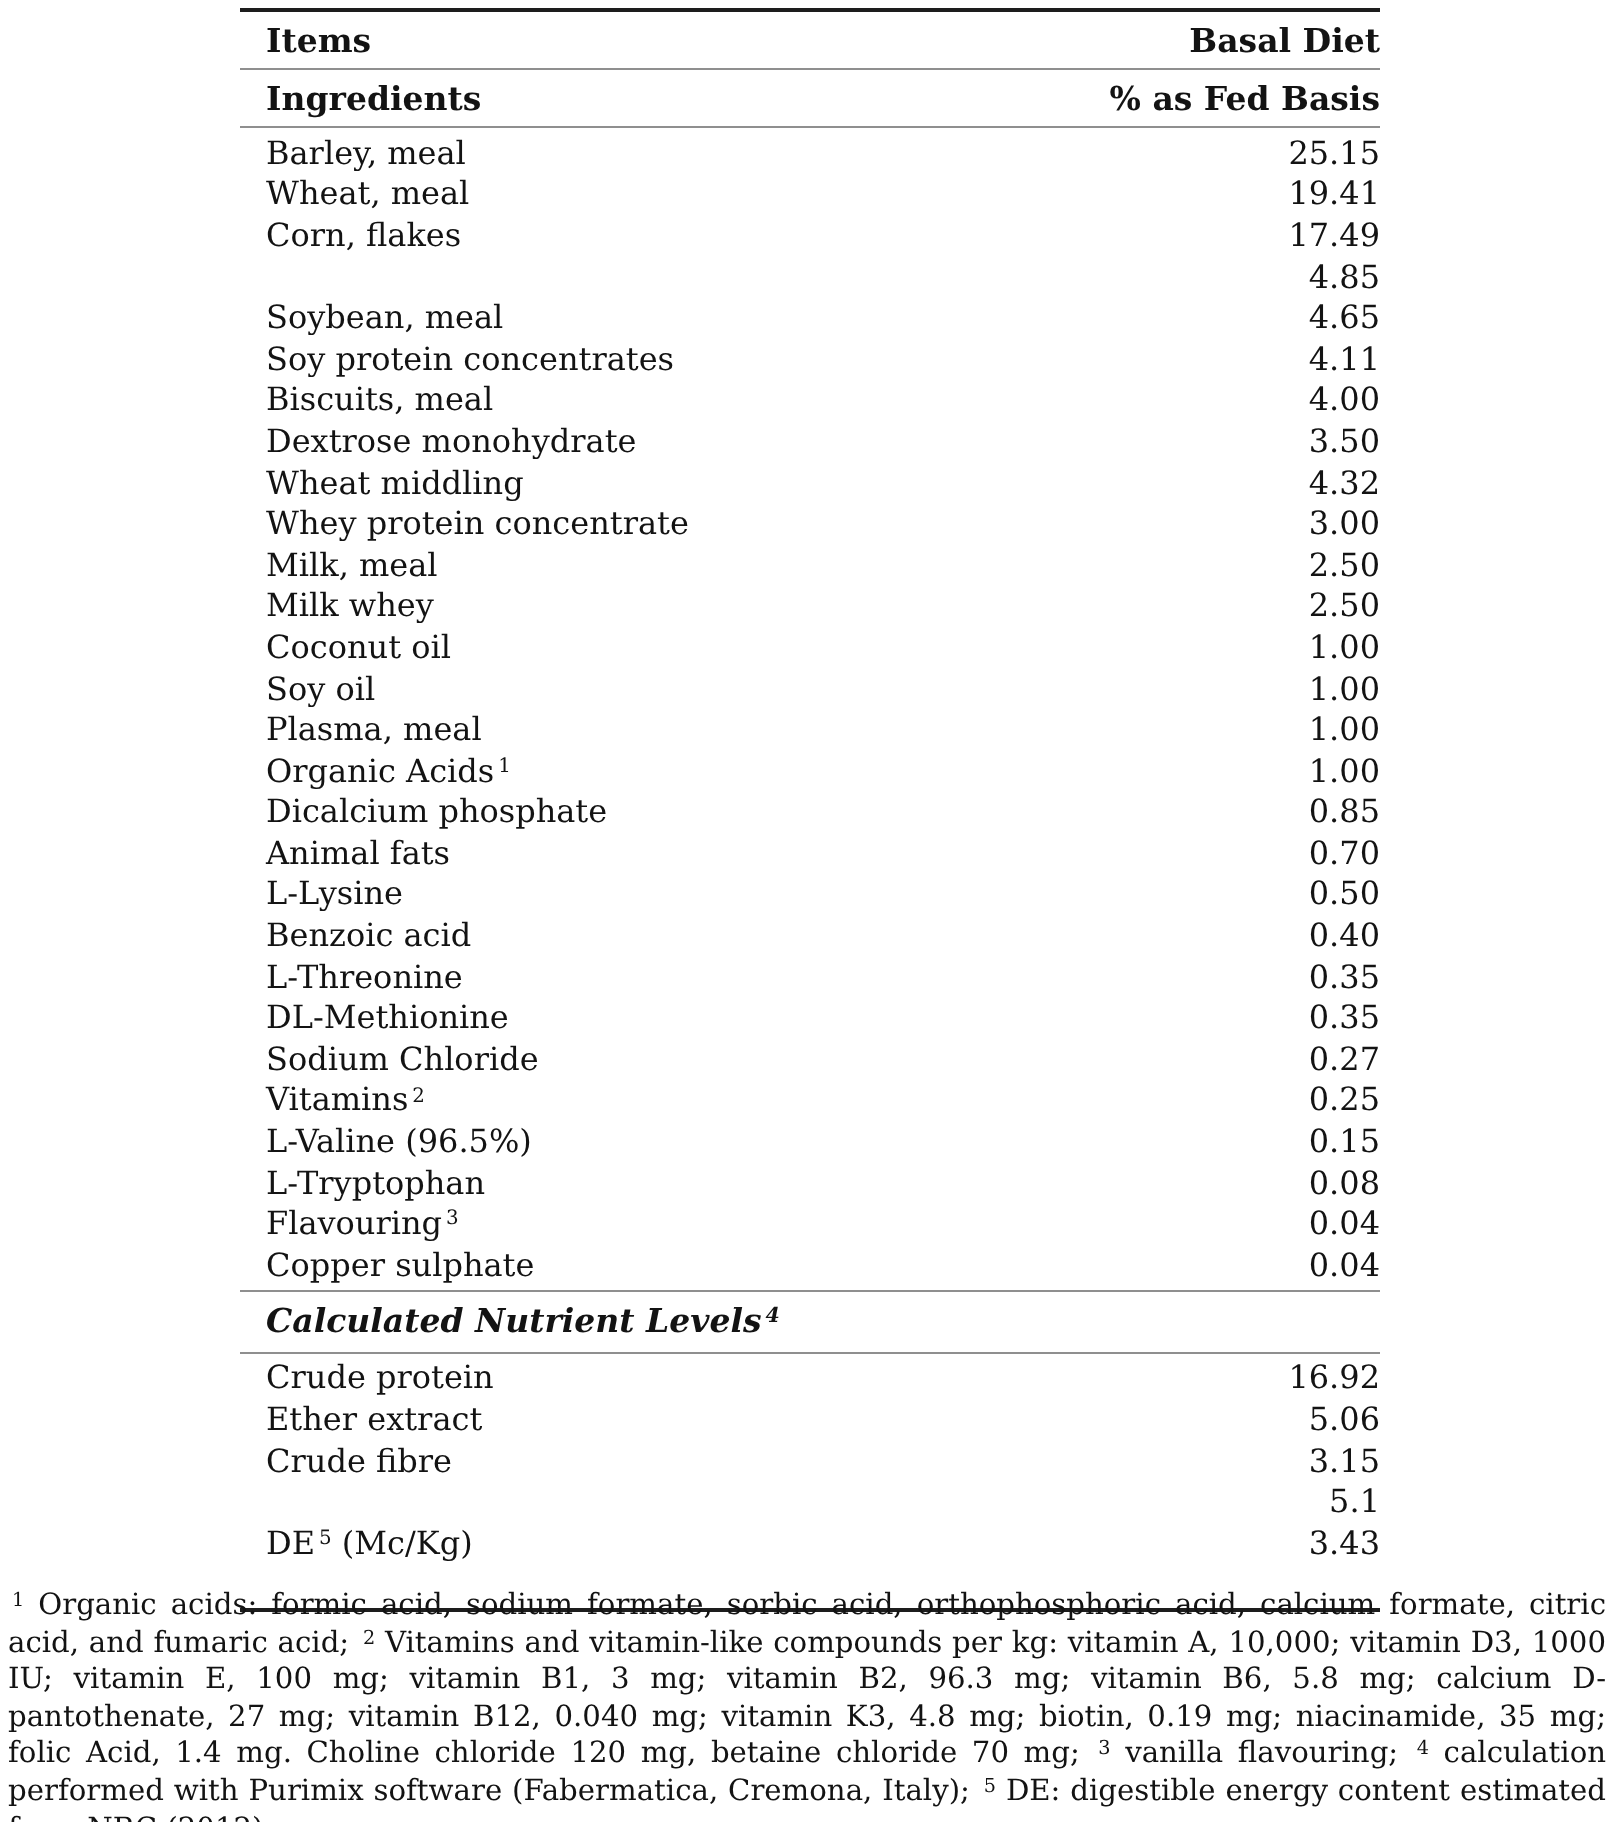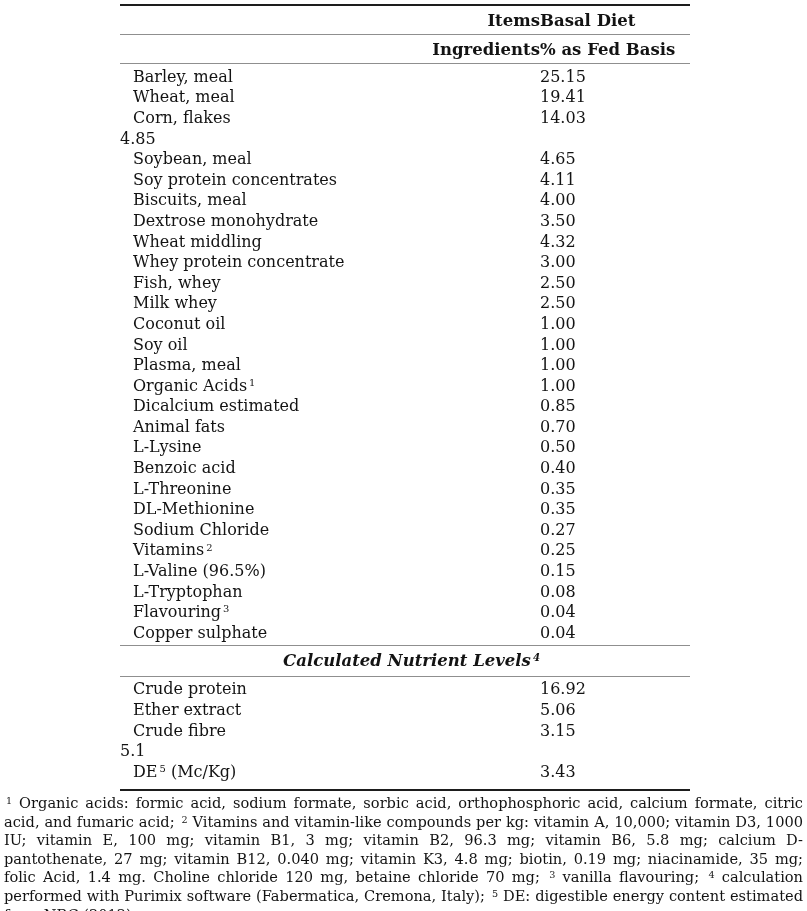--- a/index.html
+++ b/index.html
@@ -47,40 +47,40 @@
     align-items: center;
     height: 30px;
     font-weight: bold;
     font-size: 16.5px;
     font-style: italic;
   }
   .rows-block {
     padding: 2px 0;
   }
   .rows-block.nutrients {
-    padding-bottom: 7px;
+    padding-bottom: 22px;
   }
   .trow {
     display: flex;
     align-items: center;
     height: 20.6px;
     font-size: 16px;
   }
   .c-name {
     padding-left: 13px;
     flex: 0 0 407px;
     white-space: nowrap;
   }
   .c-val {
     flex: 1;
     white-space: nowrap;
+    text-align: right;
   }
   .hrow .c-name, .srow .c-name {
     padding-left: 13px;
-    text-align: right;
   }
   sup {
     font-size: 0.62em;
     line-height: 0;
     position: relative;
     top: -0.48em;
     vertical-align: baseline;
     padding-left: 2px;
   }
   .footnote {
@@ -125,21 +125,21 @@
         <div class="trow">
           <span class="c-name">Barley, meal</span>
           <span class="c-val">25.15</span>
         </div>
         <div class="trow">
           <span class="c-name">Wheat, meal</span>
           <span class="c-val">19.41</span>
         </div>
         <div class="trow">
           <span class="c-name">Corn, flakes</span>
-          <span class="c-val">14.03</span>
+          <span class="c-val">17.49</span>
         </div>
         <div class="trow">
           <span class="c-val">4.85</span>
         </div>
         <div class="trow">
           <span class="c-name">Soybean, meal</span>
           <span class="c-val">4.65</span>
         </div>
         <div class="trow">
           <span class="c-name">Soy protein concentrates</span>
@@ -155,21 +155,21 @@
         </div>
         <div class="trow">
           <span class="c-name">Wheat middling</span>
           <span class="c-val">4.32</span>
         </div>
         <div class="trow">
           <span class="c-name">Whey protein concentrate</span>
           <span class="c-val">3.00</span>
         </div>
         <div class="trow">
-          <span class="c-name">Fish, whey</span>
+          <span class="c-name">Milk, meal</span>
           <span class="c-val">2.50</span>
         </div>
         <div class="trow">
           <span class="c-name">Milk whey</span>
           <span class="c-val">2.50</span>
         </div>
         <div class="trow">
           <span class="c-name">Coconut oil</span>
           <span class="c-val">1.00</span>
         </div>
@@ -179,21 +179,21 @@
         </div>
         <div class="trow">
           <span class="c-name">Plasma, meal</span>
           <span class="c-val">1.00</span>
         </div>
         <div class="trow">
           <span class="c-name">Organic Acids<sup>1</sup></span>
           <span class="c-val">1.00</span>
         </div>
         <div class="trow">
-          <span class="c-name">Dicalcium estimated</span>
+          <span class="c-name">Dicalcium phosphate</span>
           <span class="c-val">0.85</span>
         </div>
         <div class="trow">
           <span class="c-name">Animal fats</span>
           <span class="c-val">0.70</span>
         </div>
         <div class="trow">
           <span class="c-name">L-Lysine</span>
           <span class="c-val">0.50</span>
         </div>

